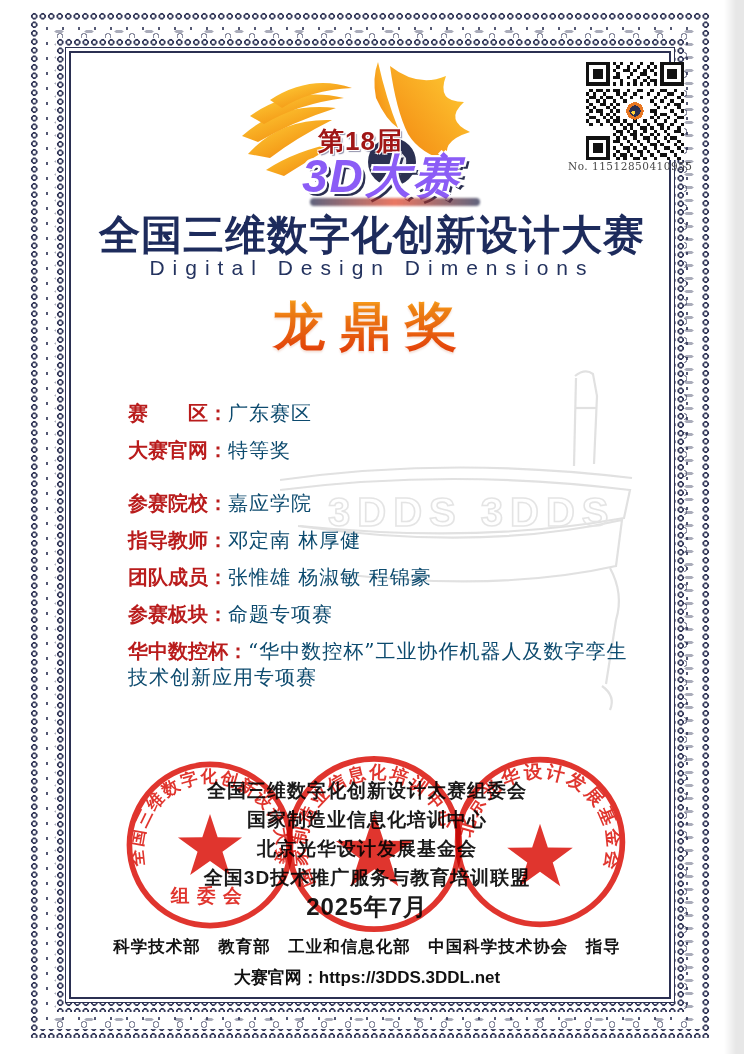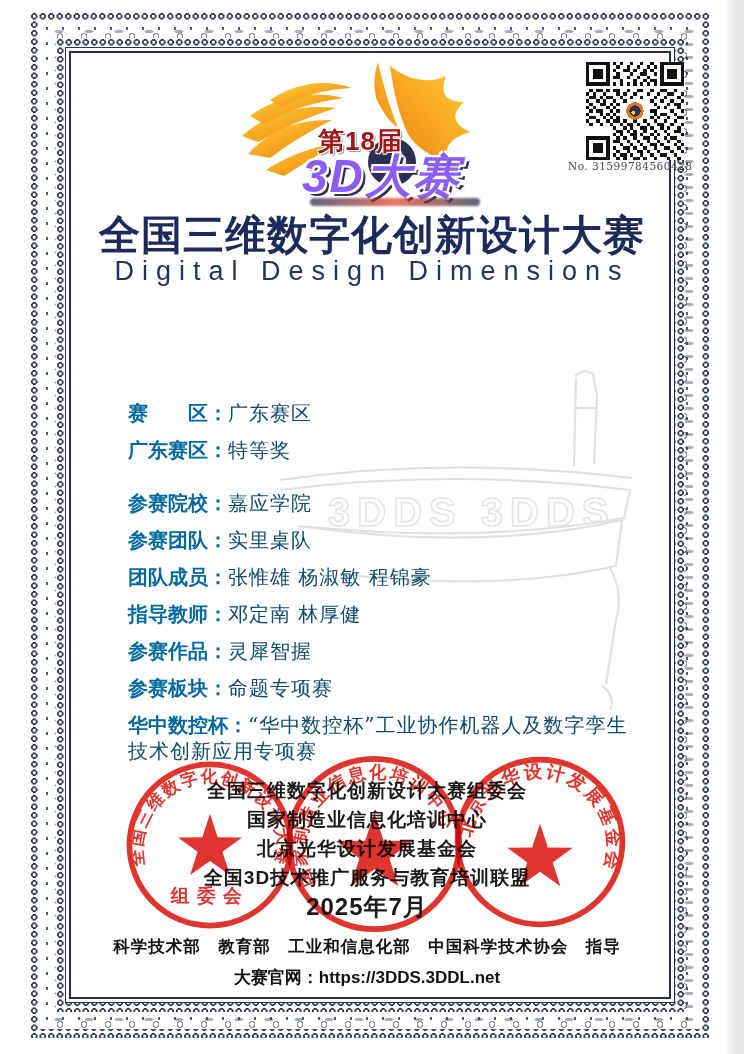--- a/index.html
+++ b/index.html
@@ -44,35 +44,35 @@
 
   
   .qr{position:absolute;left:586px;top:62px;width:98px;height:98px;}
   .serial{position:absolute;left:568px;top:160px;width:140px;font-family:"DejaVu Serif",serif;
     font-size:10.5px;color:#4a4a4a;letter-spacing:.5px;}
 
   
   .title-cn{position:absolute;left:0;right:0;top:208px;text-align:center;
     font-size:41px;font-weight:800;color:#1d2b5c;letter-spacing:1px;}
   .title-en{position:absolute;left:0;right:0;top:256px;text-align:center;
-    font-size:27px;font-weight:500;color:#24335f;letter-spacing:8px;}
+    font-size:21px;font-weight:500;color:#24335f;letter-spacing:8px;}
   .award{position:absolute;left:0;right:0;top:292px;text-align:center;
     font-size:52px;font-weight:800;letter-spacing:14px;
     background:linear-gradient(180deg,#f9a01b 10%,#e8420c 85%);
     -webkit-background-clip:text;background-clip:text;color:transparent;
     text-shadow:0 2px 2px rgba(180,60,0,.15);}
 
   
   .watermark{position:absolute;left:280px;top:368px;width:360px;height:370px;opacity:.9;pointer-events:none;}
 
   
   .fields{position:absolute;left:128px;top:400px;width:505px;font-size:20px;color:#101010;}
   .frow{margin:0 0 11px 0;line-height:26px;}
   .frow.gap{margin-top:27px;}
-  .flabel{font-weight:800;color:#0369a1;}
+  .flabel{font-weight:800;color:#b91c1c;}
   .fvalue{font-family:"DejaVu Serif",serif;color:#0c4a6e;letter-spacing:1px;}
 
   
   .issuers{position:absolute;left:0;right:10px;top:776px;text-align:center;z-index:2;}
   .issuer-line{font-size:19px;color:#1a1a1a;line-height:29px;font-weight:600;letter-spacing:1px;}
   .issuer-date{font-size:24px;color:#1a1a1a;line-height:30px;font-weight:600;letter-spacing:1px;}
   .seal{position:absolute;z-index:3;mix-blend-mode:multiply;opacity:.9;}
   .seal-1{left:121px;top:756px;}
   .seal-2{left:281px;top:751px;}
   .seal-3{left:449px;top:751px;}
@@ -185,24 +185,25 @@
                    M8,25h1v1h-1z M11,25h2v1h-2z M14,25h1v1h-1z M17,25h1v1h-1z M20,25h1v1h-1z M23,25h2v1h-2z M27,25h1v1h-1z
                    M9,26h1v1h-1z M12,26h1v1h-1z M15,26h2v1h-2z M18,26h1v1h-1z M21,26h1v1h-1z M25,26h1v1h-1z M28,26h1v1h-1z
                    M8,27h1v1h-1z M10,27h2v1h-2z M13,27h1v1h-1z M16,27h1v1h-1z M19,27h1v1h-1z M22,27h2v1h-2z M26,27h1v1h-1z
                    M9,28h1v1h-1z M11,28h1v1h-1z M14,28h2v1h-2z M17,28h1v1h-1z M20,28h1v1h-1z M24,28h1v1h-1z M27,28h1v1h-1z"></path>
         </g>
         <circle cx="14.5" cy="14.5" r="2.6" fill="#e87722"></circle>
         <circle cx="14.5" cy="14.5" r="1.7" fill="#2b3052"></circle>
         <circle cx="14" cy="15" r="0.6" fill="#ffd23a"></circle>
       </svg>
     </div>
-    <div class="serial">No. 31599784560428</div>
+    <div class="serial">No. 11512850410955</div>
 
     <div class="title-cn">全国三维数字化创新设计大赛</div>
     <div class="title-en">Digital Design Dimensions</div>
+    <div class="award">龙鼎奖</div>
 
     <div class="watermark">
       <svg width="360" height="370" viewBox="0 0 360 370" fill="none">
         <g stroke="#dedede" stroke-width="2.2">
           <path d="M295 8 q10 -8 18 -2 l4 22 -3 68"></path>
           <path d="M296 10 l-2 88"></path>
           <path d="M296 40 l20 0"></path>
           <path d="M0 112 Q170 88 352 110"></path>
           <path d="M0 122 Q172 100 350 122 L344 150 Q200 176 20 158"></path>
           <path d="M18 158 Q200 184 342 152 L336 198 Q220 224 60 206"></path>
@@ -211,36 +212,30 @@
         </g>
         <text x="48" y="158" font-family="Liberation Sans,sans-serif" font-size="40" font-weight="700" letter-spacing="7" fill="none" stroke="#e2e2e2" stroke-width="1.6">3DDS 3DDS</text>
       </svg>
     </div>
 
     <div class="fields">
       <div class="frow">
         <span class="flabel">赛　　区：</span><span class="fvalue">广东赛区</span>
       </div>
       <div class="frow">
-        <span class="flabel">广东赛区：</span><span class="fvalue">特等奖</span>
+        <span class="flabel">大赛官网：</span><span class="fvalue">特等奖</span>
       </div>
       <div class="frow gap">
         <span class="flabel">参赛院校：</span><span class="fvalue">嘉应学院</span>
       </div>
       <div class="frow">
-        <span class="flabel">参赛团队：</span><span class="fvalue">实里桌队</span>
+        <span class="flabel">指导教师：</span><span class="fvalue">邓定南 林厚健</span>
       </div>
       <div class="frow">
         <span class="flabel">团队成员：</span><span class="fvalue">张惟雄 杨淑敏 程锦豪</span>
-      </div>
-      <div class="frow">
-        <span class="flabel">指导教师：</span><span class="fvalue">邓定南 林厚健</span>
-      </div>
-      <div class="frow">
-        <span class="flabel">参赛作品：</span><span class="fvalue">灵犀智握</span>
       </div>
       <div class="frow">
         <span class="flabel">参赛板块：</span><span class="fvalue">命题专项赛</span>
       </div>
       <div class="frow">
         <span class="flabel">华中数控杯：</span><span class="fvalue">“华中数控杯”工业协作机器人及数字孪生技术创新应用专项赛</span>
       </div>
     </div>
 
     <div class="issuers">

